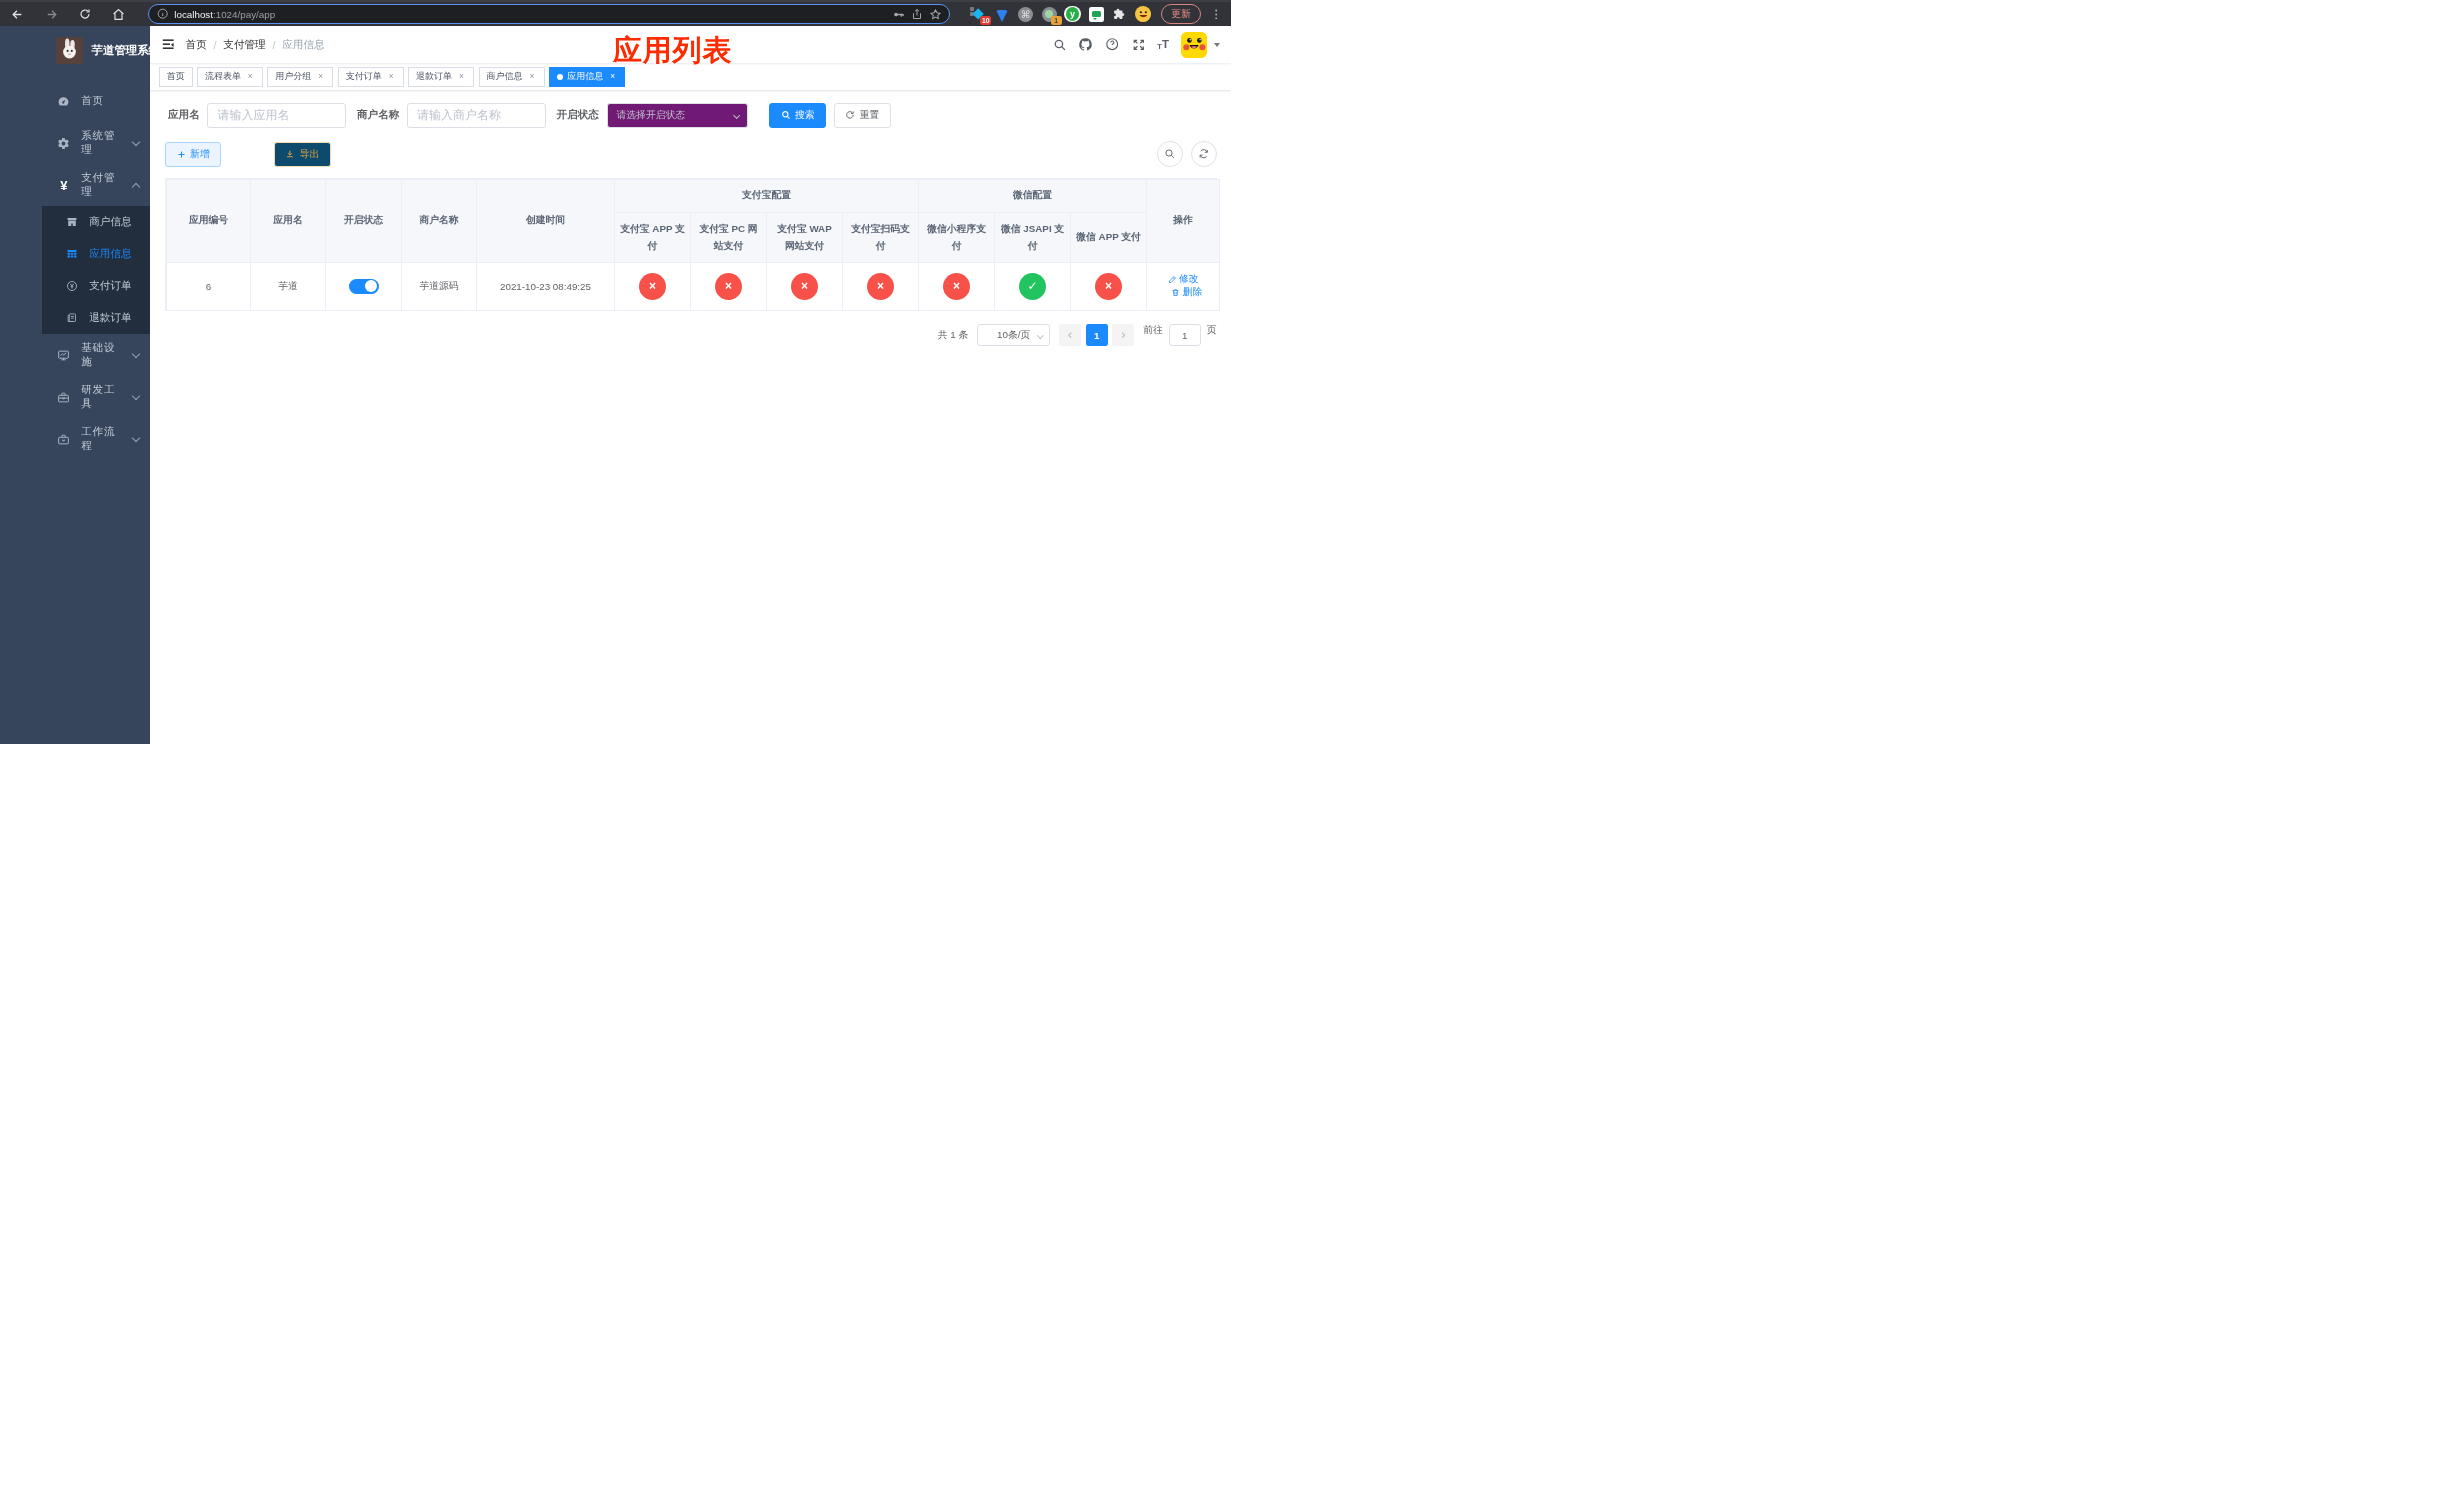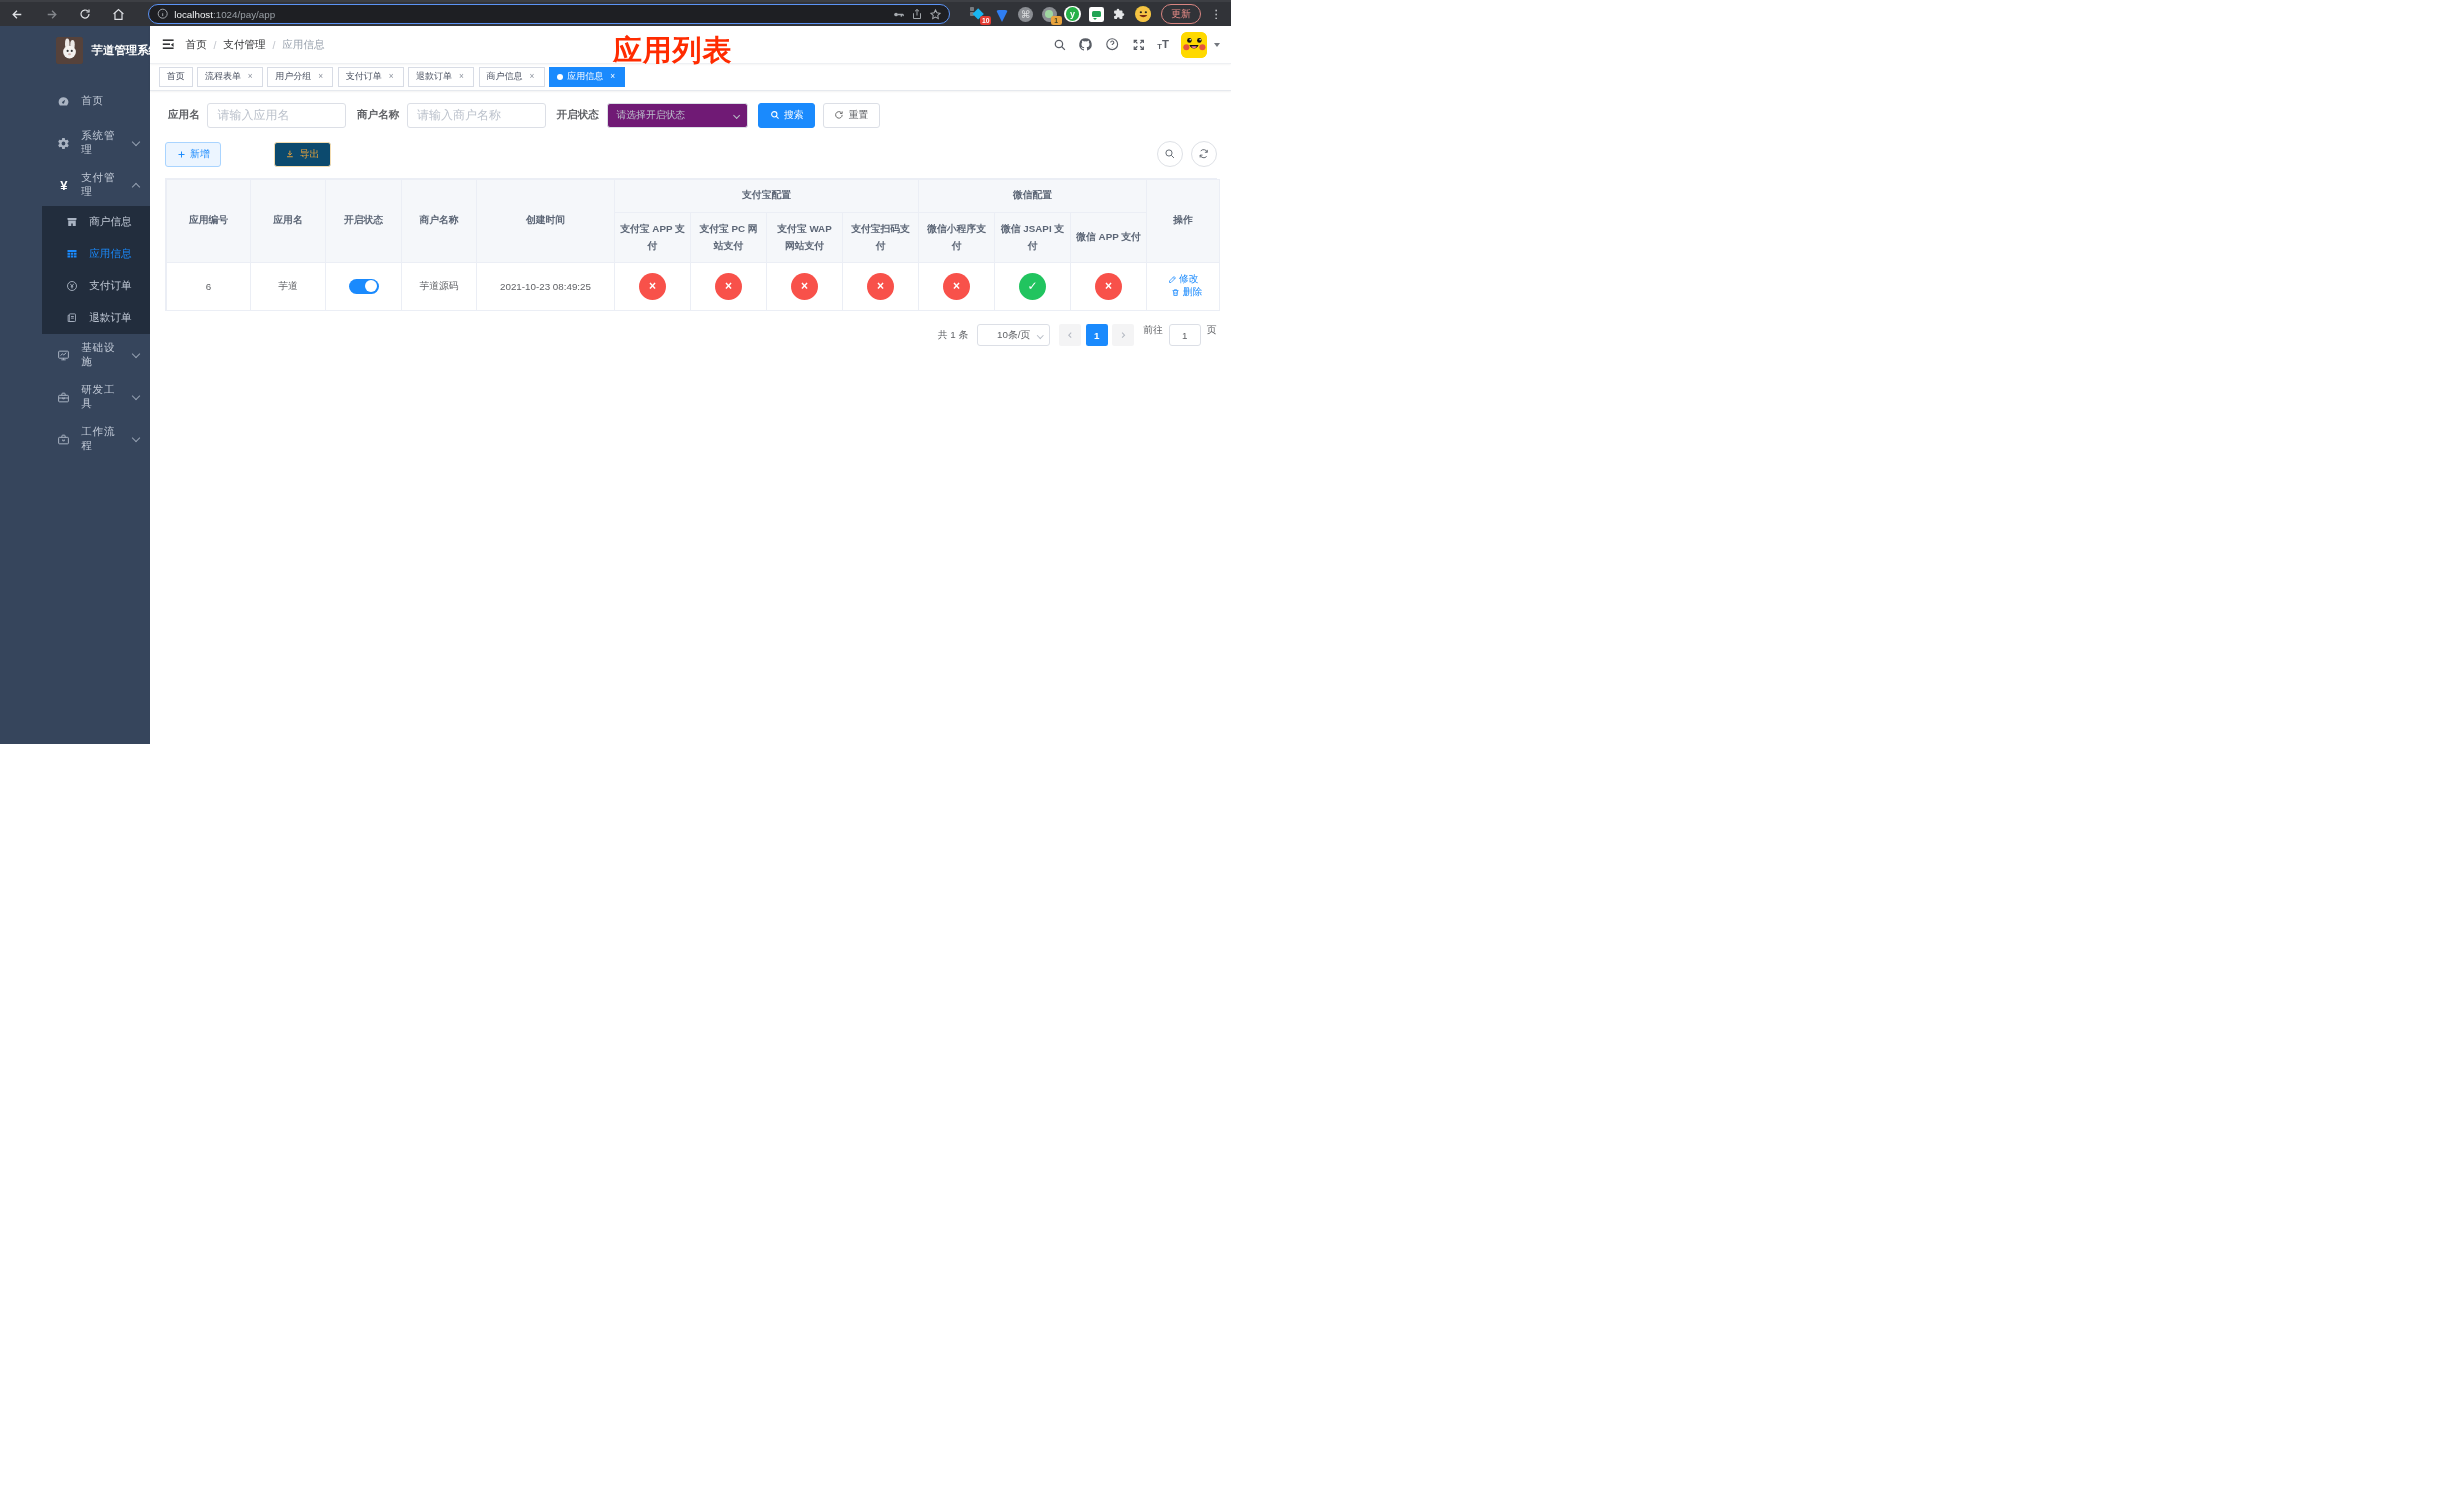--- a/index.html
+++ b/index.html
@@ -450,21 +450,21 @@
       <div class="filter-row">
         <span class="f-label">应用名</span>
         <input class="f-input" placeholder="请输入应用名" style="">
         <span class="f-label">商户名称</span>
         <input class="f-input" placeholder="请输入商户名称" style="">
         <span class="f-label">开启状态</span>
         <span class="f-select">
           <span class="ph">请选择开启状态</span>
           <span class="sel-chev"></span>
         </span>
-        <button class="btn btn-primary" style="margin-left:3px;">
+        <button class="btn btn-primary" style="margin-left:14px;">
           <svg width="9.8" height="9.8" viewBox="0 0 24 24" fill="none" stroke="#fff" stroke-width="2.6">
               <circle cx="10.5" cy="10.5" r="6.5"></circle>
               <path d="M15.5 15.5L21 21"></path>
             </svg>
           <span>搜索</span>
         </button>
         <button class="btn btn-plain">
           <svg width="9.8" height="9.8" viewBox="0 0 24 24" fill="none" stroke="#666" stroke-width="2.4">
               <path d="M20 12a8 8 0 1 1-2.3-5.6"></path>
               <path d="M20 3.5v5h-5"></path>

